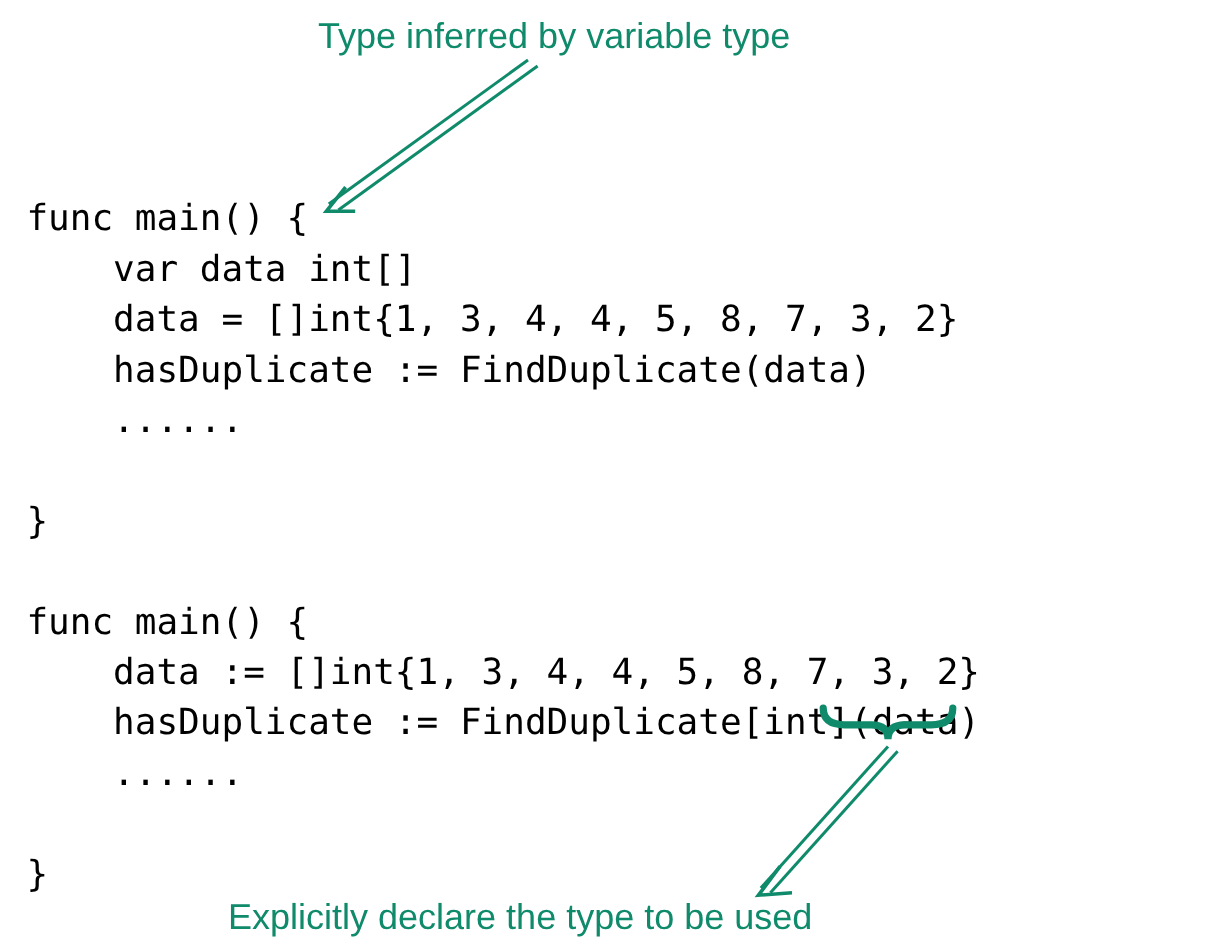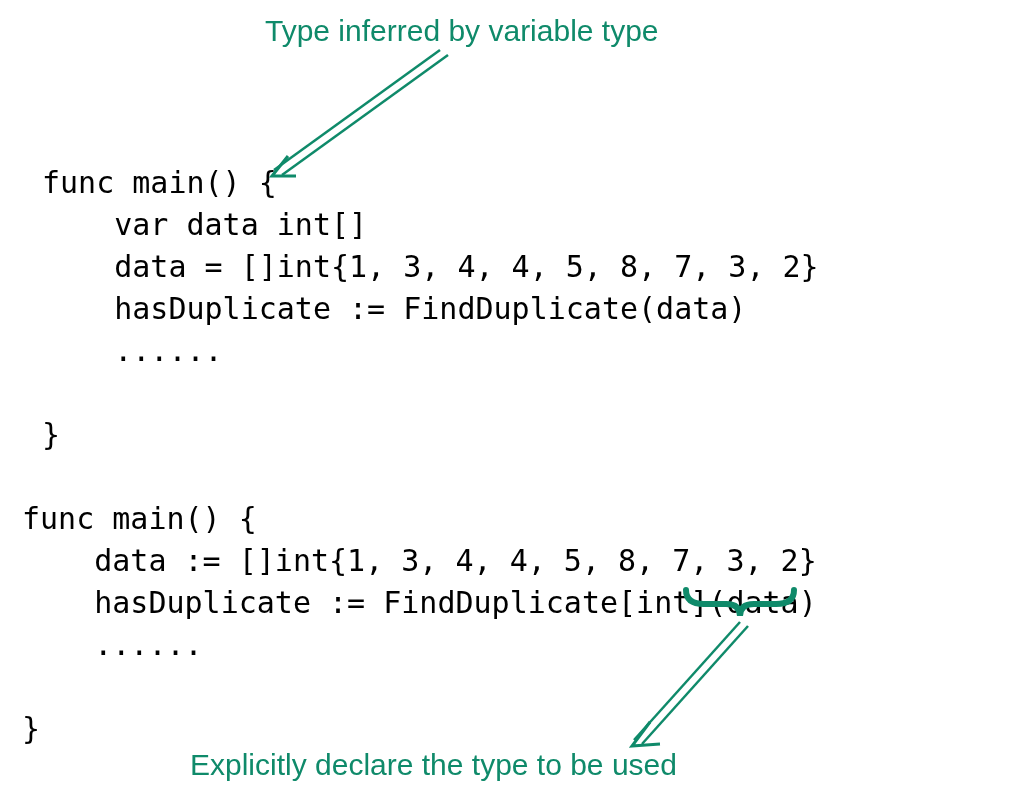--- a/index.html
+++ b/index.html
@@ -26,21 +26,21 @@
   }
   .code {
     position: absolute;
     left: 22px;
     color: #000000;
     font-size: 30px;
     line-height: 42px;
     white-space: pre;
     font-weight: 500;
   }
-  .code-top { top: 132px; margin-left: 20px; }
+  .code-top { top: 132px; }
   .code-bottom { top: 468px; }
 
   svg.overlay {
     position: absolute;
     left: 0;
     top: 0;
     width: 1024px;
     height: 792px;
     pointer-events: none;
   }

